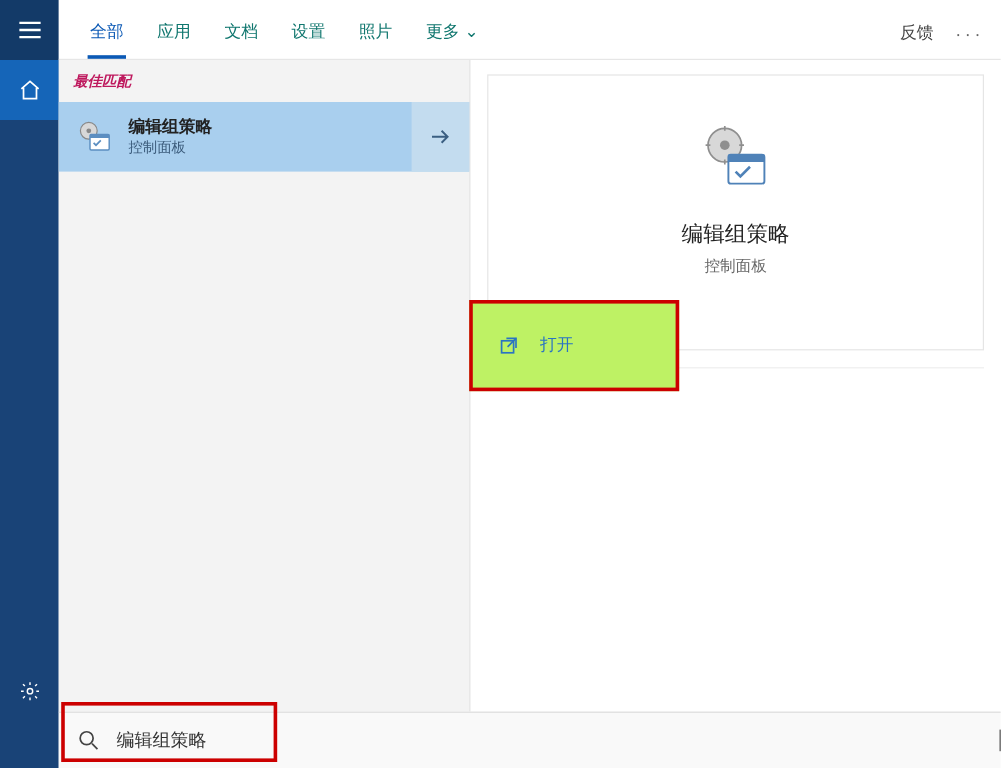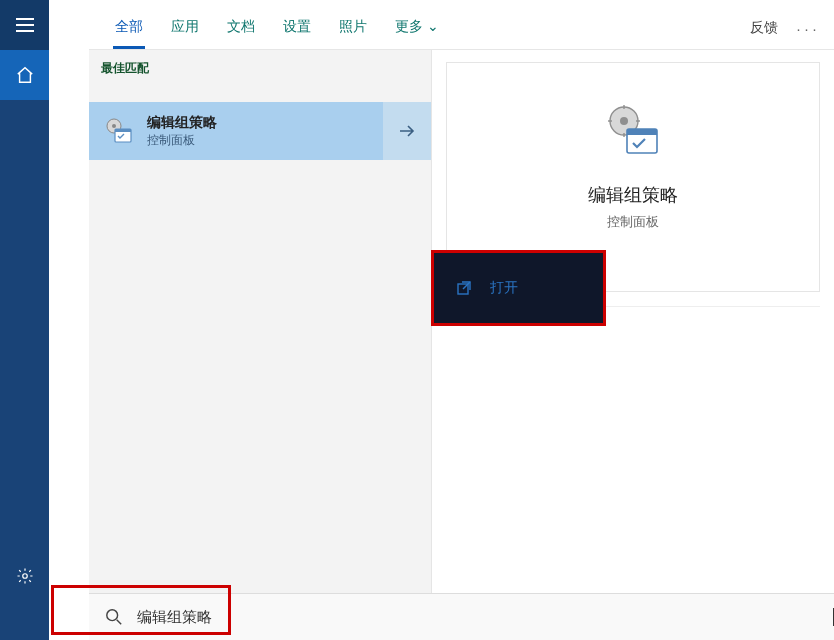--- a/index.html
+++ b/index.html
@@ -6,44 +6,44 @@
   body { width: 834px; height: 640px; font-family: "Microsoft YaHei", "Segoe UI", sans-serif; font-size: 13px; background: #fff; overflow: hidden; position: relative; }
   .root { display: flex; flex-direction: column; width: 100%; height: 100%; }
   .main-area { flex: 1; display: flex; }
   .side-rail { width: 49px; background: #194377; display: flex; flex-direction: column; align-items: center; }
   .side-top { display: flex; flex-direction: column; align-items: center; }
   .side-bottom { margin-top: auto; padding-bottom: 44px; }
   .hamburger { width: 49px; height: 50px; display:flex; align-items:center; justify-content:center; background:#133a68; }
   .hamburger svg, .home-btn svg, .gear-btn svg { stroke:#fff; fill:none; }
   .home-btn { width:49px; height:50px; display:flex; align-items:center; justify-content:center; background:#1565b8; }
   .gear-btn { width:49px; height:40px; display:flex; align-items:center; justify-content:center; }
-  .content-col { flex:1; display:flex; flex-direction:column; background:#fff;margin-left:40px; }
+  .content-col { flex:1; display:flex; flex-direction:column; background:#fff; }
   .tabs-bar { height:50px; display:flex; align-items:flex-end; padding:0 14px 0 24px; border-bottom:1px solid #e6e6e6; background:#fff; }
   .tabs { display:flex; gap:24px; }
   .tab { padding:0 2px 10px 2px; color:#0f766e; font-size:14px; cursor:pointer; border-bottom:3px solid transparent; }
   .tab.active { color:#0b59b5; border-bottom-color:#0b59b5; font-weight:500; }
   .tab .chev { margin-left:4px; }
   .tabs-right { margin-left:auto; display:flex; align-items:center; gap:18px; padding-bottom:12px; color:#444; font-size:14px; }
   .dots { letter-spacing:3px; color:#666; font-size:15px; }
   .panels { flex:1; display:flex; gap:14px; padding-top:0; }
   .left-panel { width:343px; background:#f3f3f3; display:flex; flex-direction:column; border-right:1px solid #e5e5e5; }
-  .section-header { font-size:12px; font-weight:600; color:#14532d; padding:10px 12px 25px 12px; }
+  .section-header { font-size:12px; font-weight:600; color:#be185d; padding:10px 12px 8px 12px;font-style:italic; }
   .result-row { display:flex; align-items:center; background:#a9cfee; height:58px; }
   .result-main { flex:1; display:flex; align-items:center; padding-left:14px; gap:12px; }
   .result-icon { width:32px; height:32px; display:flex; align-items:center; justify-content:center; }
   .result-text { display:flex; flex-direction:column; }
   .result-title { font-size:14px; font-weight:600; color:#222; }
   .result-sub { font-size:12px; color:#3a5a7a; }
   .result-arrow { width:48px; height:100%; background:#c3dcef; display:flex; align-items:center; justify-content:center; }
   .right-panel { flex:1; padding:12px 14px 0 0; position:relative; }
   .detail-card { width:100%; background:#fff; border:1px solid #e5e5e5; padding:36px 0 60px 0; display:flex; flex-direction:column; align-items:center; }
   .detail-icon { width:64px; height:64px; margin-bottom:20px; }
   .detail-title { font-size:18px; color:#222; margin-bottom:6px; }
   .detail-sub { font-size:13px; color:#666; }
-  .action-box { position:absolute; left:-15px; top:200px; width:175px; height:76px; border:3px solid #c00; display:flex; align-items:center; padding-left:22px; gap:18px; background:#0f172a; }
+  .action-box { position:absolute; left:-15px; top:200px; width:175px; height:76px; border:3px solid #c00; display:flex; align-items:center; padding-left:22px; gap:18px; background:#bef264; }
   .action-label { color:#2a74c3; font-size:14px; }
   .open-icon svg { stroke:#2a74c3; fill:none; }
   .search-bar { height:47px; border-top:1px solid #ddd; background:#f9f9f9; display:flex; align-items:center; padding-left:16px; gap:14px; }
   .search-input { border:none; background:transparent; font-size:15px; color:#333; outline:none; flex:1; }
   .search-input::placeholder { color:#888; }
   .caret { border-right:1px solid #333; height:18px; margin-left:-12px; }
   .search-annot { position:absolute; left:51px; bottom:5px; width:180px; height:50px; border:3px solid #c00; pointer-events:none; }
   .action-line { height:1px; background:#eee; width:100%; margin-top:14px; }
   svg { display:block; }
 </style>

